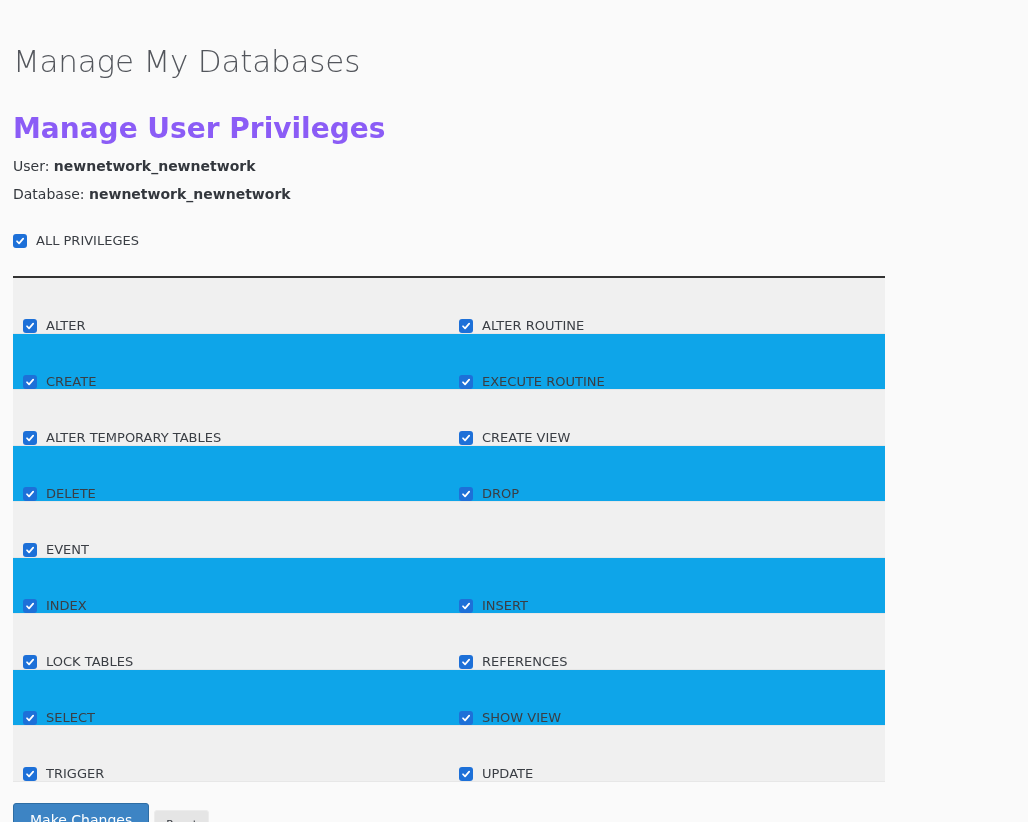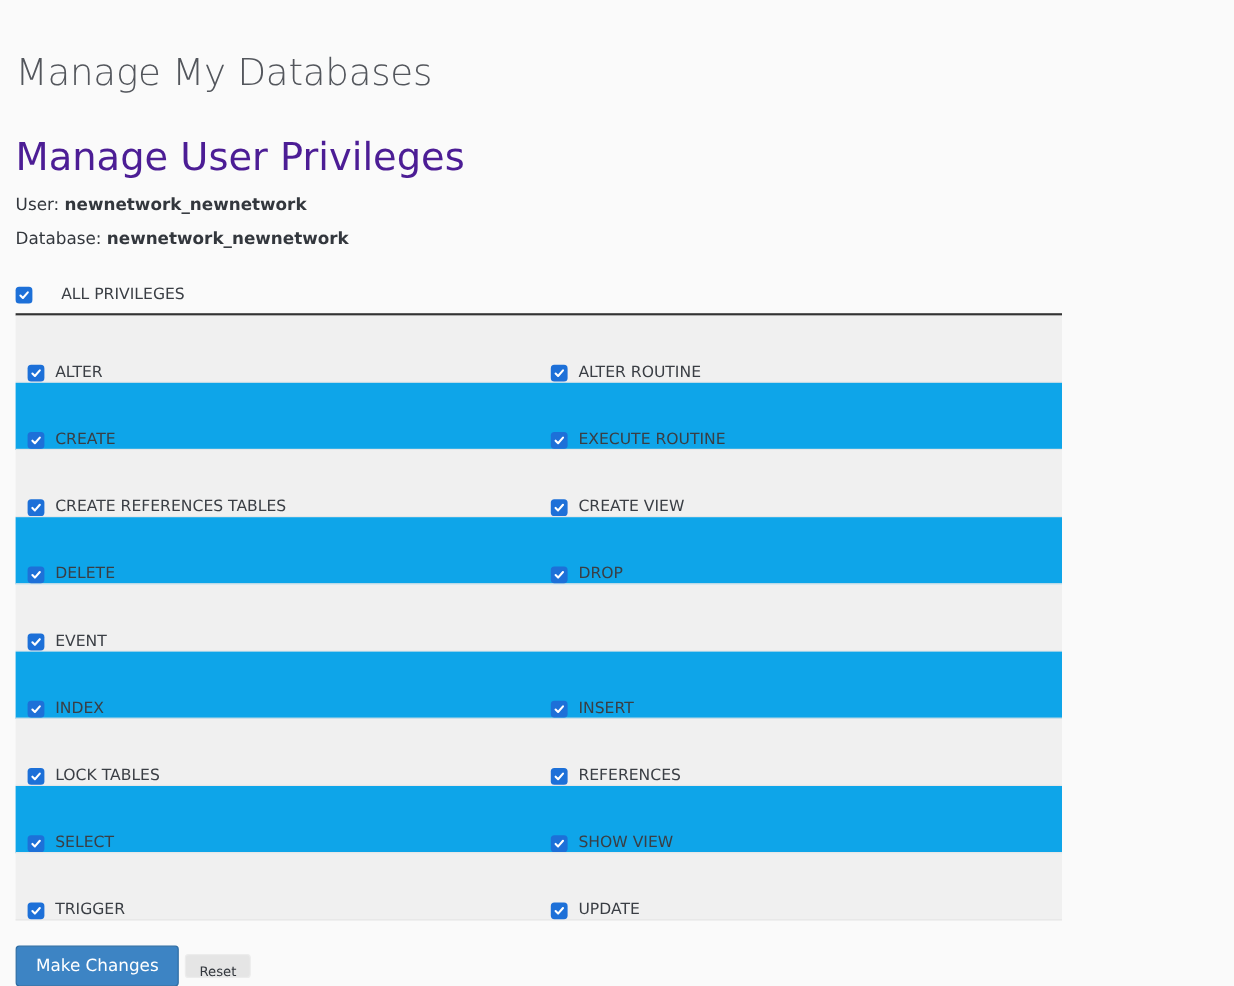--- a/index.html
+++ b/index.html
@@ -13,40 +13,40 @@
   .page { padding: 6px 13px 0 13px; margin-top: 35px; }
 
   h1.page-title {
     font-size: 31px;
     font-weight: 300;
     color: #53565c;
     letter-spacing: -0.2px;
     line-height: 1.32;
   }
   h2.section-title {
-    font-size: 32px;
-    font-weight: 400;
-    color: #4c1d95;
+    font-size: 28px;
+    font-weight: 700;
+    color: #8b5cf6;
     margin-top: 29px;
     line-height: 1.25;
   }
   .meta-line {
     font-size: 14px;
     color: #33373d;
     margin-top: 12px;
     line-height: 1.15;
   }
   .meta-line strong { font-weight: 700; }
 
   .all-priv {
     margin-top: 31px;
-    padding-bottom: 8px;
+    padding-bottom: 28px;
     display: flex;
     align-items: center;
-    gap: 24px;
+    gap: 9px;
     width: 872px;
   }
 
   .cb {
     width: 14px; height: 14px;
     min-width: 14px;
     background: #1d70d8;
     border-radius: 3px;
     display: inline-flex;
     align-items: center;
@@ -170,21 +170,21 @@
           <span class="priv-label">EXECUTE ROUTINE</span>
         </div>
       </div>
       <div class="priv-row stripe">
         <div class="priv-cell">
           <span class="cb" role="checkbox" aria-checked="true">
             <svg viewBox="0 0 12 12">
               <path d="M2.4 6.3 L4.9 8.8 L9.8 3.2" fill="none" stroke="#ffffff" stroke-width="2.1" stroke-linecap="round" stroke-linejoin="round"></path>
             </svg>
           </span>
-          <span class="priv-label">CREATE REFERENCES TABLES</span>
+          <span class="priv-label">ALTER TEMPORARY TABLES</span>
         </div>
         <div class="priv-cell">
           <span class="cb" role="checkbox" aria-checked="true">
             <svg viewBox="0 0 12 12">
               <path d="M2.4 6.3 L4.9 8.8 L9.8 3.2" fill="none" stroke="#ffffff" stroke-width="2.1" stroke-linecap="round" stroke-linejoin="round"></path>
             </svg>
           </span>
           <span class="priv-label">CREATE VIEW</span>
         </div>
       </div>

